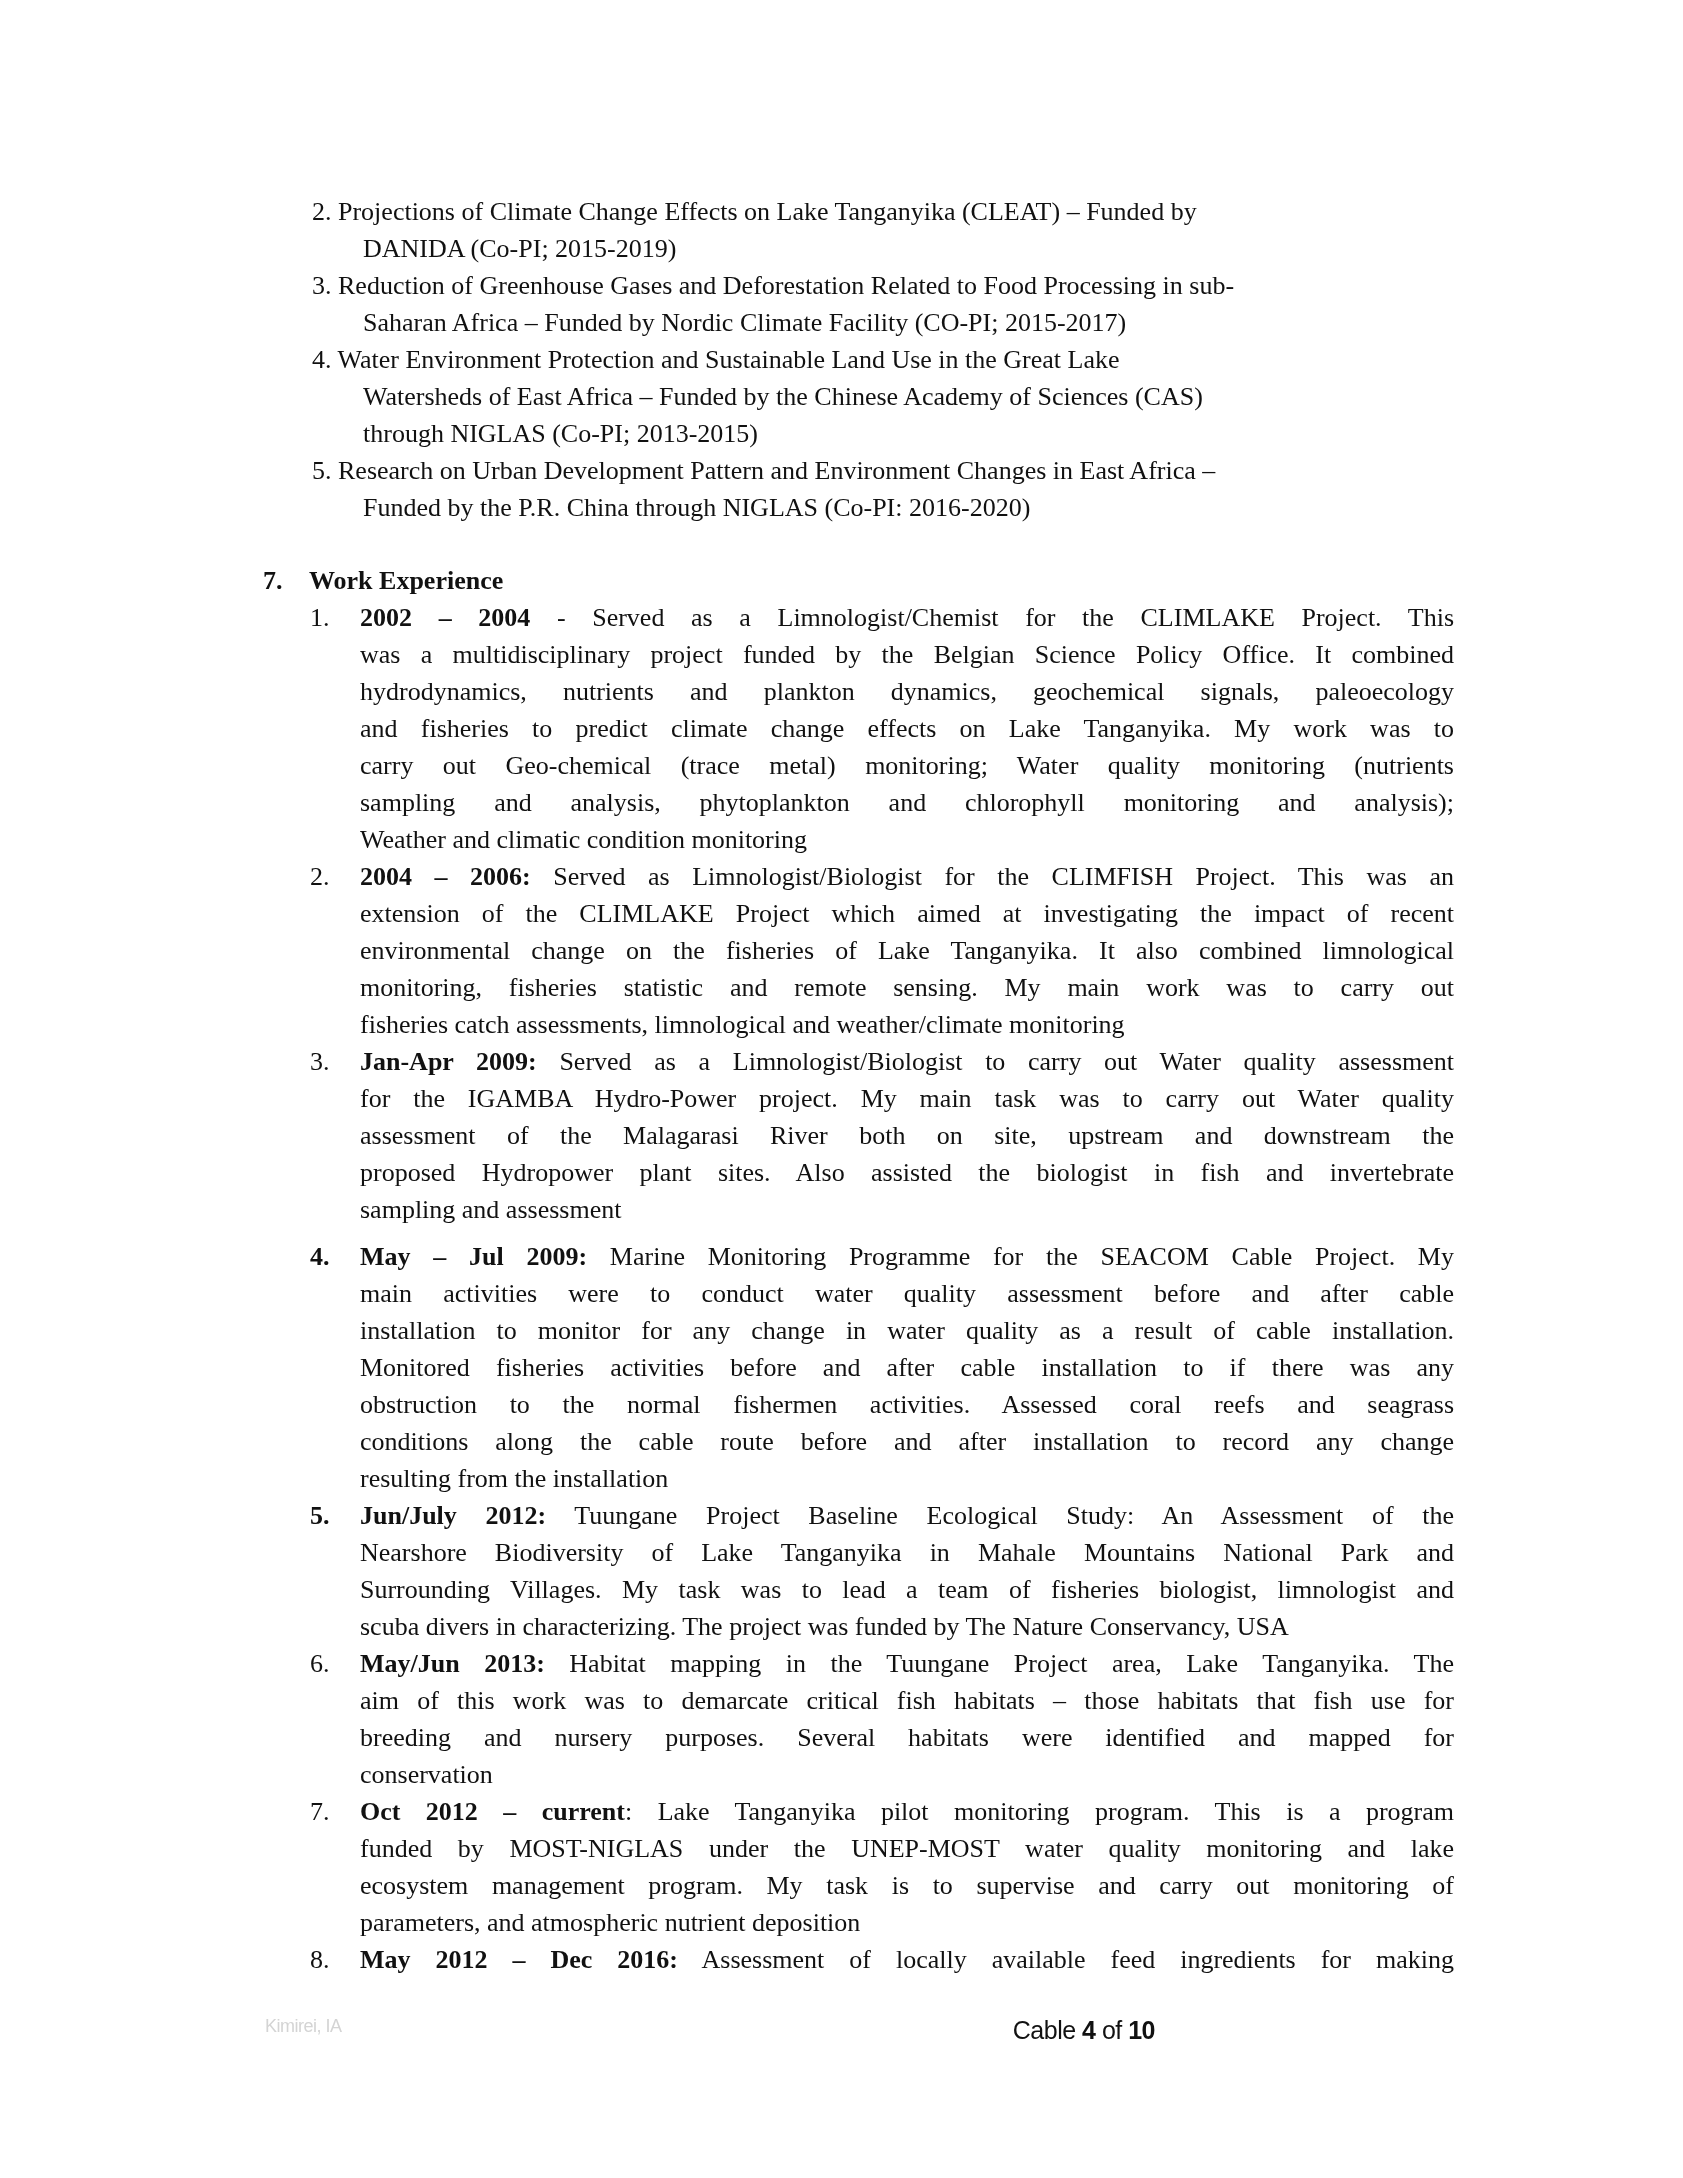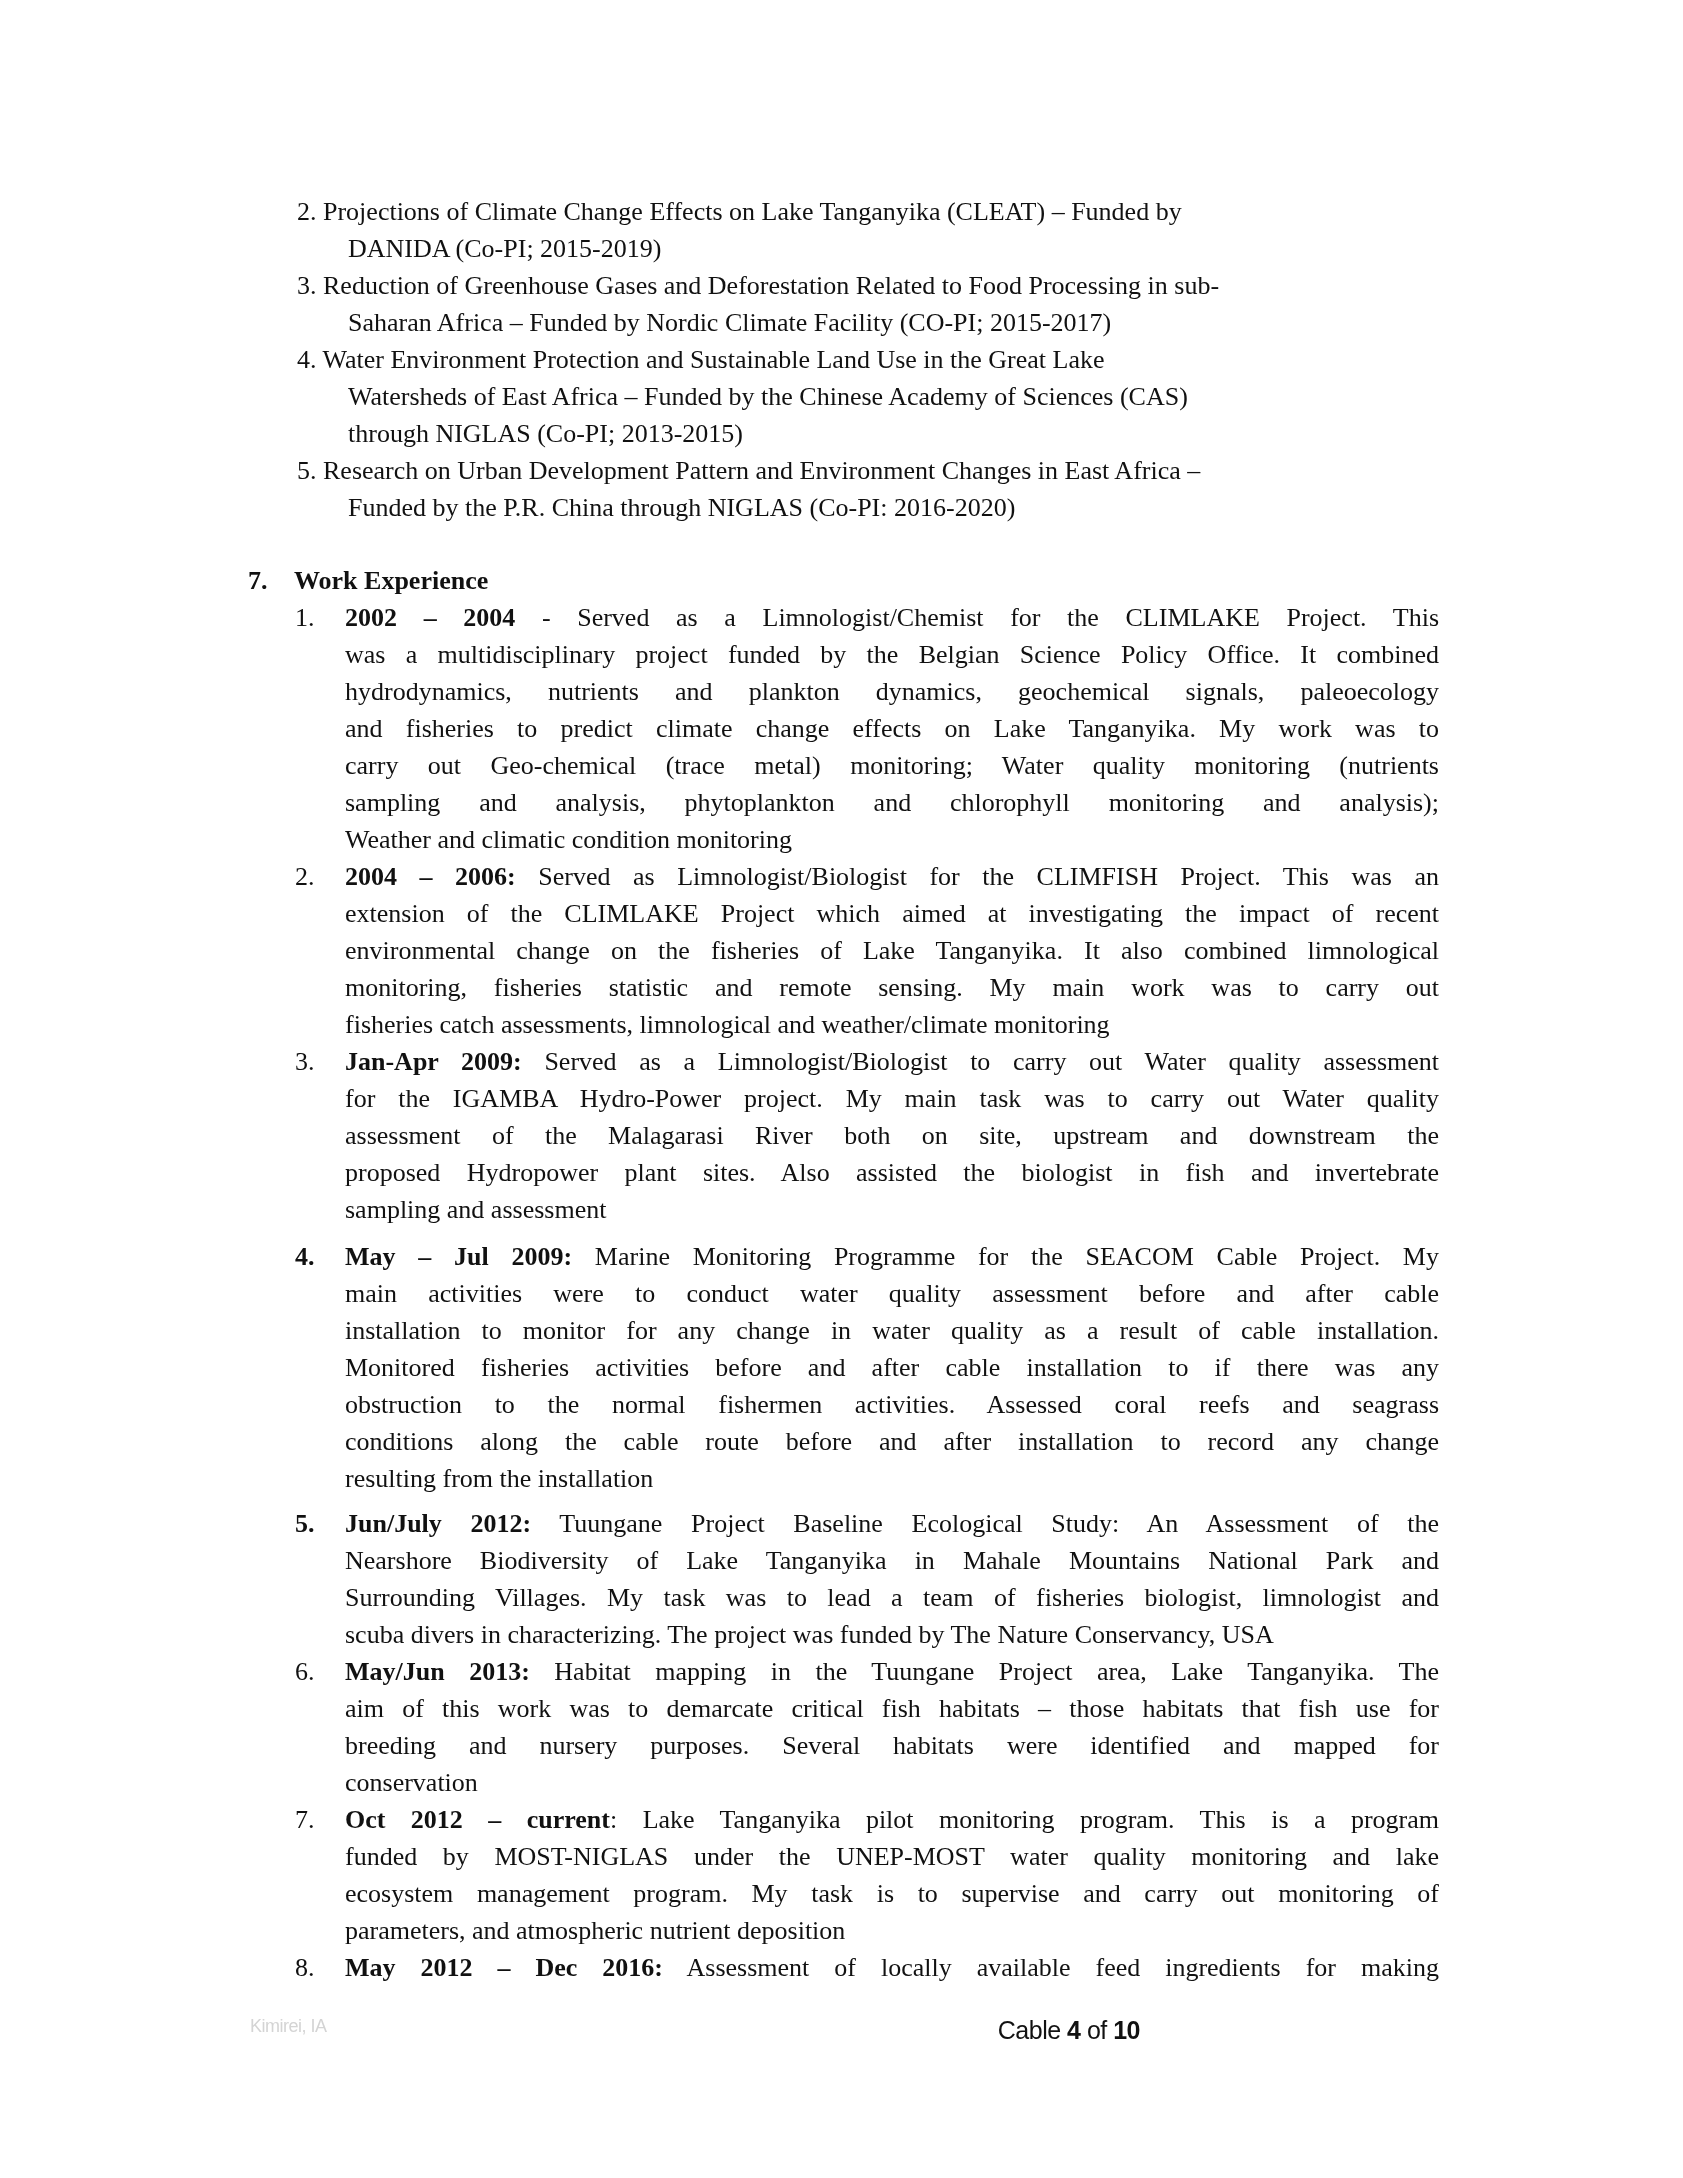--- a/index.html
+++ b/index.html
@@ -1,17 +1,17 @@
 <!DOCTYPE html>
 <html><head>
 <meta charset="utf-8">
 <style>
   html, body { margin: 0; padding: 0; background: #ffffff; }
   body { width: 1683px; height: 2178px; position: relative; overflow: hidden; }
-  .page { position: absolute; left: 0; top: 0; width: 1375px; height: 2178px; background: #ffffff; border-radius: 8px; }
+  .page { position: absolute; left: 15px; top: 0; width: 1375px; height: 2178px; background: #ffffff; border-radius: 8px; }
   .serif { font-family: "Liberation Serif", "DejaVu Serif", serif; color: #111111; font-size: 26px; line-height: 37px; }
 
   
   .projects { position: absolute; left: 297px; top: 193px; width: 1148px; }
   .proj-item { }
   .proj-line { white-space: nowrap; height: 37px; }
   .proj-line.cont { padding-left: 51px; }
 
   
   .section { position: absolute; left: 248px; top: 562px; width: 1191px; }
@@ -92,21 +92,21 @@
           <div class="wline" style="white-space: normal; overflow: hidden;"><span class="date">May – Jul 2009:</span><span> Marine Monitoring Programme for the SEACOM Cable Project. My</span></div>
           <div class="wline" style="white-space: normal; overflow: hidden;"><span>main activities were to conduct water quality assessment before and after cable</span></div>
           <div class="wline" style="white-space: normal; overflow: hidden;"><span>installation to monitor for any change in water quality as a result of cable installation.</span></div>
           <div class="wline" style="white-space: normal; overflow: hidden;"><span>Monitored fisheries activities before and after cable installation to if there was any</span></div>
           <div class="wline" style="white-space: normal; overflow: hidden;"><span>obstruction to the normal fishermen activities. Assessed coral reefs and seagrass</span></div>
           <div class="wline" style="white-space: normal; overflow: hidden;"><span>conditions along the cable route before and after installation to record any change</span></div>
           <div class="wline last" style="white-space: normal; overflow: hidden;"><span>resulting from the installation</span></div>
         </div>
         <div class="work-item">
           <span class="work-num bold">5.</span>
-          <div class="wline" style="white-space: normal; overflow: hidden; margin-top: 8px;"><span class="date">Jun/July 2012:</span><span> Tuungane Project Baseline Ecological Study: An Assessment of the</span></div>
+          <div class="wline" style="white-space: normal; overflow: hidden;"><span class="date">Jun/July 2012:</span><span> Tuungane Project Baseline Ecological Study: An Assessment of the</span></div>
           <div class="wline" style="white-space: normal; overflow: hidden;"><span>Nearshore Biodiversity of Lake Tanganyika in Mahale Mountains National Park and</span></div>
           <div class="wline" style="white-space: normal; overflow: hidden;"><span>Surrounding Villages. My task was to lead a team of fisheries biologist, limnologist and</span></div>
           <div class="wline last" style="white-space: normal; overflow: hidden;"><span>scuba divers in characterizing. The project was funded by The Nature Conservancy, USA</span></div>
         </div>
         <div class="work-item">
           <span class="work-num">6.</span>
           <div class="wline" style="white-space: normal; overflow: hidden;"><span class="date">May/Jun 2013:</span><span> Habitat mapping in the Tuungane Project area, Lake Tanganyika. The</span></div>
           <div class="wline" style="white-space: normal; overflow: hidden;"><span>aim of this work was to demarcate critical fish habitats – those habitats that fish use for</span></div>
           <div class="wline" style="white-space: normal; overflow: hidden;"><span>breeding and nursery purposes. Several habitats were identified and mapped for</span></div>
           <div class="wline last" style="white-space: normal; overflow: hidden;"><span>conservation</span></div>

